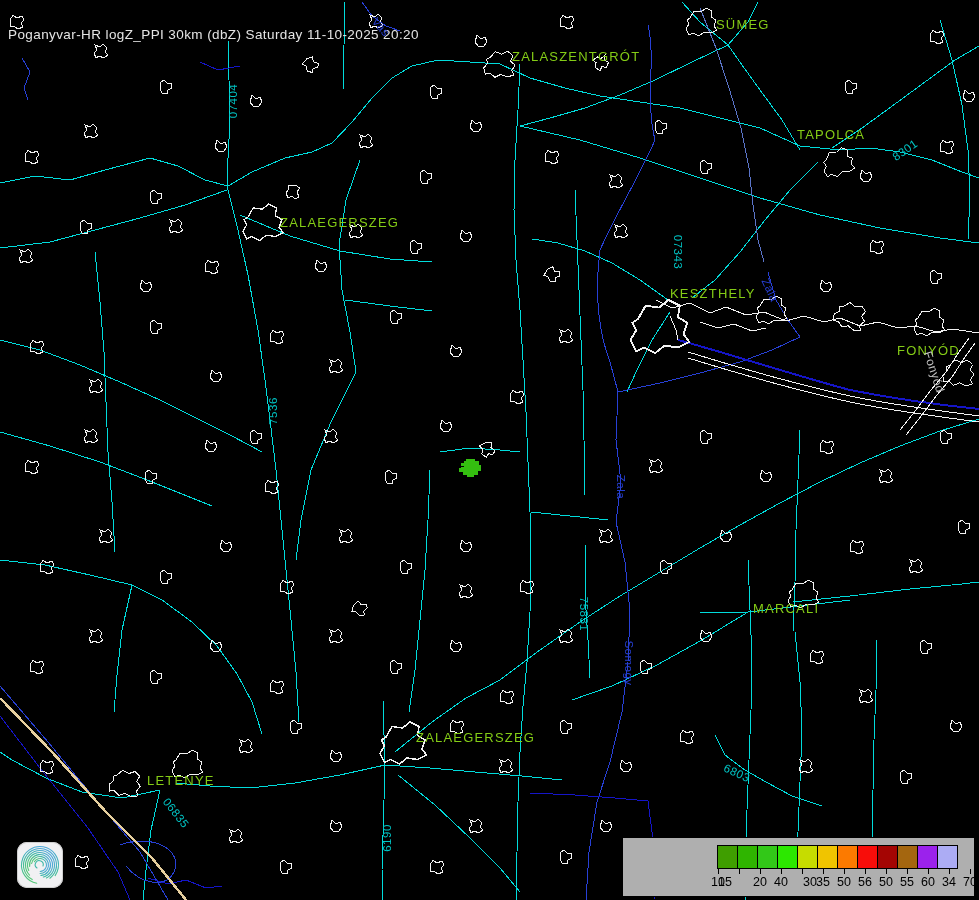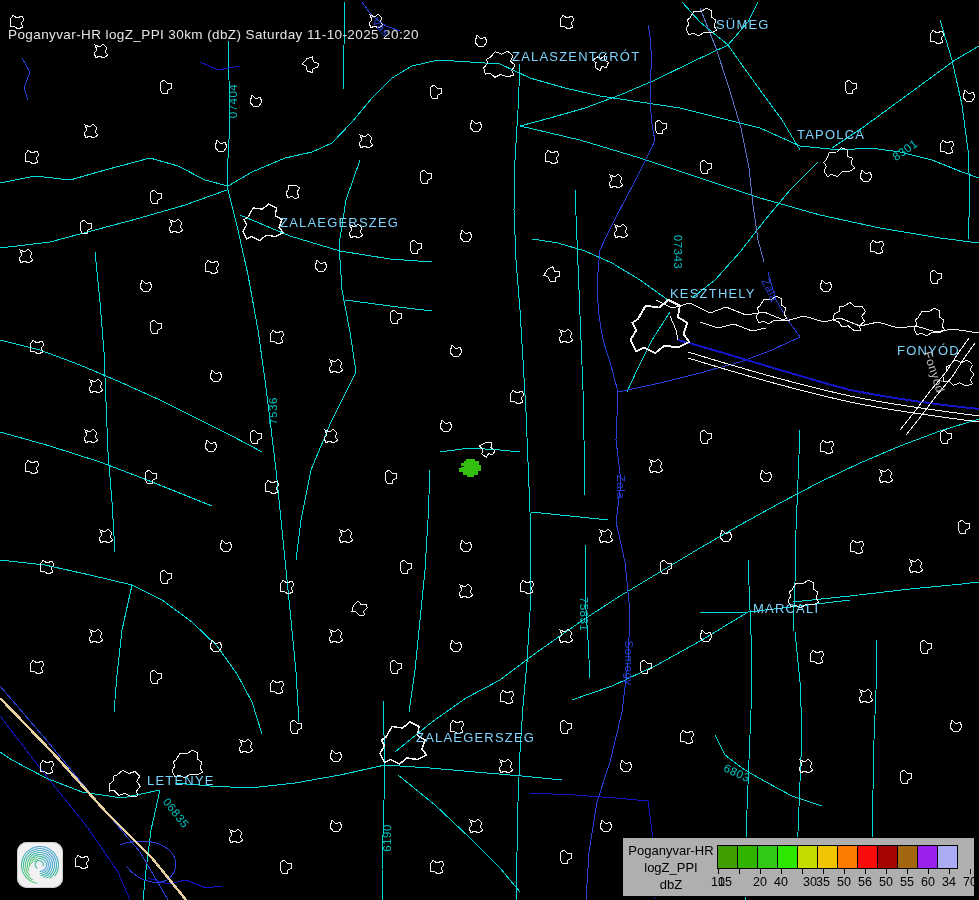--- a/index.html
+++ b/index.html
@@ -1,20 +1,20 @@
 <!DOCTYPE html>
 <html><head>
 <meta charset="utf-8">
 <style>
   html,body{margin:0;padding:0;background:#000;}
   #app{position:relative;width:979px;height:900px;background:#000;overflow:hidden;
        font-family:"Liberation Sans","DejaVu Sans",sans-serif;}
   #mapsvg{position:absolute;left:0;top:0;}
   .title{position:absolute;left:8px;top:27px;color:#E4E4E4;font-size:13.5px;letter-spacing:.4px;white-space:nowrap;}
-  .city{position:absolute;color:#7dd3fc;font-size:13px;letter-spacing:1.2px;white-space:nowrap;}
+  .city{position:absolute;color:#84cc16;font-size:13px;letter-spacing:1.2px;white-space:nowrap;}
   .rlabel{position:absolute;font-size:11.5px;letter-spacing:.5px;white-space:nowrap;
           transform:translate(-50%,-50%) rotate(var(--r,0deg));color:#00C4C4;}
   .wlabel{color:#2740D6;}
   .glabel{color:#C4C4C4;font-size:12px;}
   
   .legend{position:absolute;left:622px;top:837px;width:353px;height:60px;background:#AFAFAF;
           border:1px solid #000;box-sizing:border-box;}
   .legend-text{position:absolute;left:0;top:4px;width:96px;text-align:center;color:#000;
                font-size:13px;line-height:17px;}
   .bar{position:absolute;left:95px;top:7px;display:flex;}
@@ -285,25 +285,20 @@
   <div class="rlabel" style="left:176px;top:813px;--r:52deg">06835</div>
   <div class="rlabel" style="left:387px;top:838px;--r:-90deg">6190</div>
 
   <div class="rlabel wlabel" style="left:621px;top:487px;--r:90deg">Zala</div>
   <div class="rlabel wlabel" style="left:629px;top:663px;--r:90deg">Somogy</div>
   <div class="rlabel wlabel" style="left:770px;top:290px;--r:65deg">Zala</div>
   <div class="rlabel wlabel" style="left:381px;top:27px;--r:50deg">Vas</div>
   <div class="rlabel glabel" style="left:934px;top:372px;--r:72deg">Fonyód</div>
 
   <div class="legend">
-    <div class="legend-text">
-      <div>Poganyvar-HR</div>
-      <div>logZ_PPI</div>
-      <div>dbZ</div>
-    </div>
     <div class="bar">
       <div class="swatch" style="background-color: rgb(63, 158, 0);"></div>
       <div class="swatch" style="background-color: rgb(47, 181, 0);"></div>
       <div class="swatch" style="background-color: rgb(50, 200, 24);"></div>
       <div class="swatch" style="background-color: rgb(44, 232, 0);"></div>
       <div class="swatch" style="background-color: rgb(198, 220, 0);"></div>
       <div class="swatch" style="background-color: rgb(240, 196, 0);"></div>
       <div class="swatch" style="background-color: rgb(252, 122, 0);"></div>
       <div class="swatch" style="background-color: rgb(248, 13, 10);"></div>
       <div class="swatch" style="background-color: rgb(164, 5, 3);"></div>

